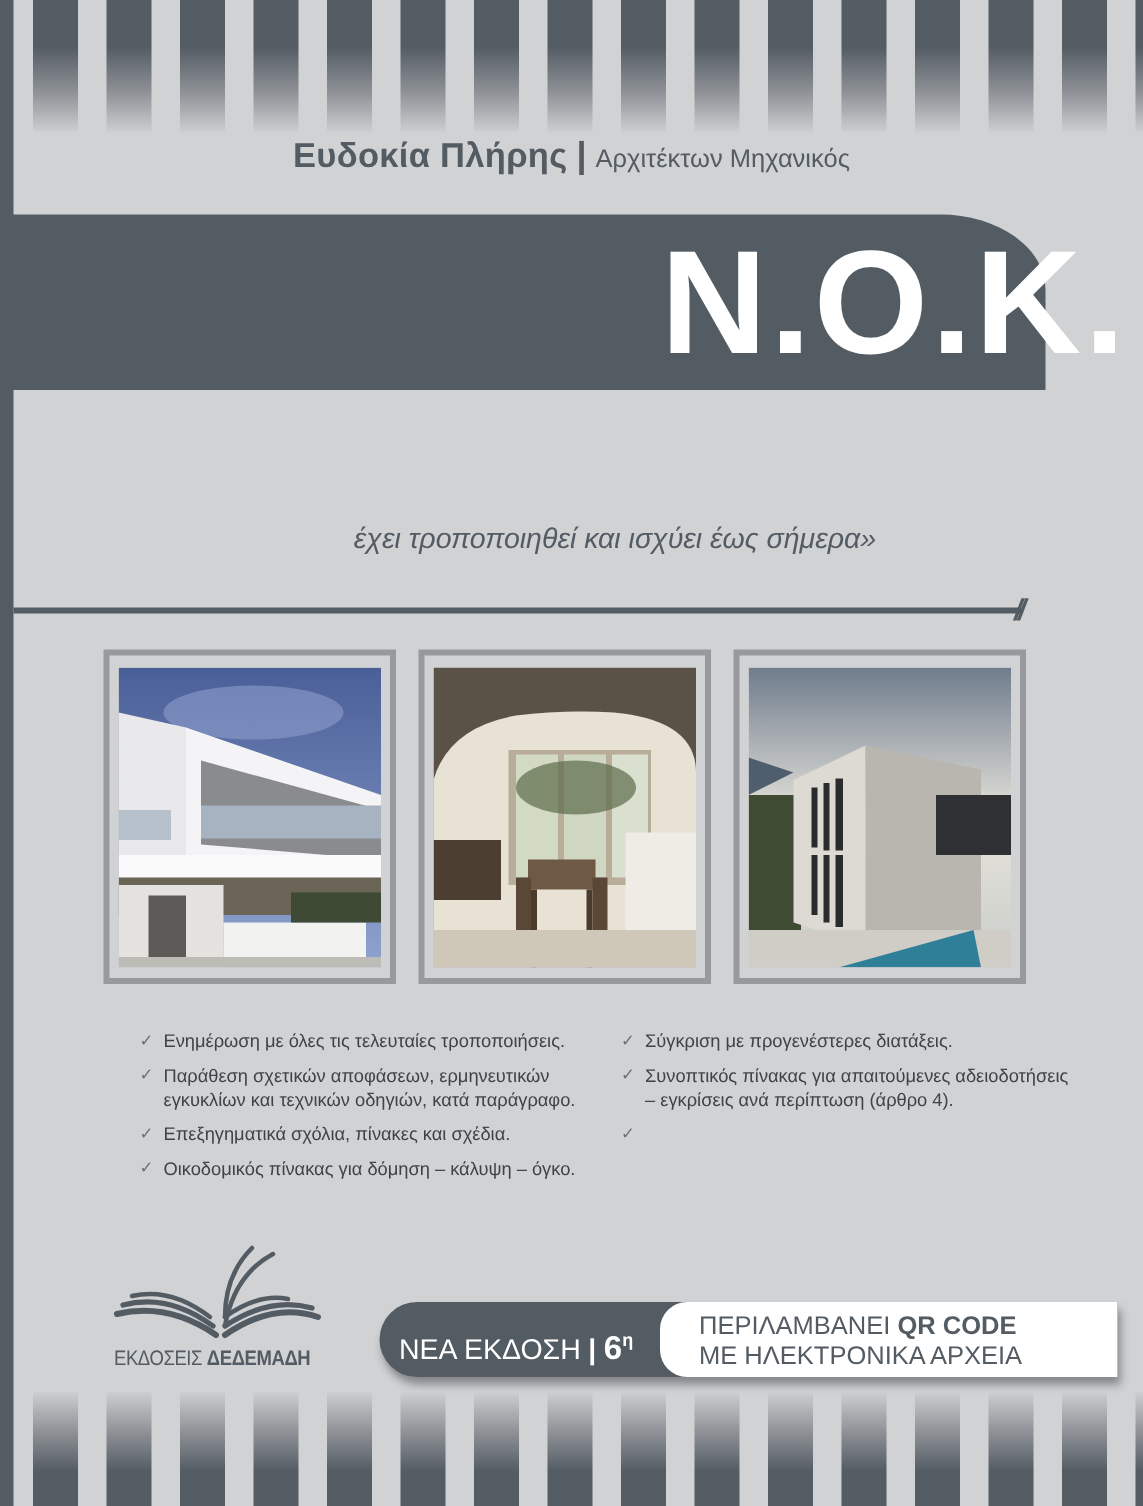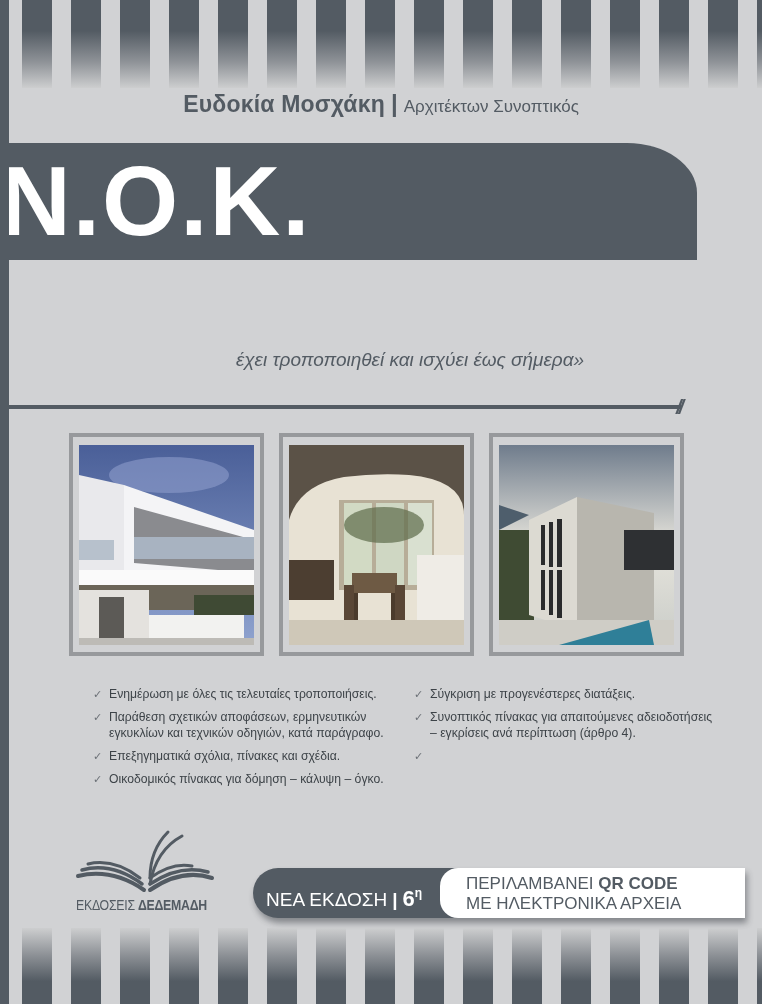--- a/index.html
+++ b/index.html
@@ -15,21 +15,21 @@
   .stripes-top .stripe { background: linear-gradient(to bottom, #535b63 0%, #535b63 35%, #8e9297 70%, #cdcecf 100%); }
   .stripes-bottom .stripe { background: linear-gradient(to top, #535b63 0%, #535b63 30%, #8e9297 65%, #cdcecf 100%); }
 
   .author { position: absolute; top: 90px; left: 0; width: 762px; text-align: center; white-space: nowrap; }
   .author-name { font-family: "Liberation Sans", sans-serif; font-weight: bold; font-size: 23px; color: #535b63; letter-spacing: 0.2px; }
   .author-sep { font-family: "Liberation Sans", sans-serif; font-weight: bold; font-size: 24px; color: #535b63; margin: 0 6px; }
   .author-title { font-family: "Liberation Sans", sans-serif; font-size: 17px; color: #535b63; }
 
   .title-band { position: absolute; left: 0; top: 143px; width: 697px; height: 117px; background: #535b63;
     border-top-right-radius: 70px 50px; }
-  .title-text { position: absolute; left: 0; top: 143px; width: 752px; height: 117px; text-align: left;
+  .title-text { position: absolute; left: 0; top: 143px; width: 752px; height: 117px; text-align: right;
     font-family: "Liberation Sans", sans-serif; font-weight: bold; font-size: 98px; line-height: 117px;
     color: #ffffff; letter-spacing: 2px; }
 
   .subtitle { position: absolute; top: 282px; left: 0; width: 762px; text-align: center;
     font-family: "Liberation Sans", sans-serif; font-size: 30px; color: #535b63; }
   .quote { position: absolute; left: 0; width: 762px; text-align: center;
     font-family: "Liberation Sans", sans-serif; font-style: italic; font-size: 19px; color: #535b63; }
   .quote-1 { top: 329px; }
   .quote-2 { top: 349px; padding-left: 29px; }
 
@@ -88,21 +88,21 @@
       <div class="stripe" style="left:561px"></div>
     <div class="stripe" style="left:610px"></div>
       <div class="stripe" style="left:659px"></div>
     <div class="stripe" style="left:708px"></div>
       <div class="stripe" style="left:757px"></div>
   </div>
 
   <div class="left-edge"></div>
 
   <div class="author">
-    <span class="author-name">Ευδοκία Μοσχάκη</span><span class="author-sep">|</span><span class="author-title">Αρχιτέκτων Συνοπτικός</span>
+    <span class="author-name">Ευδοκία Πλήρης</span><span class="author-sep">|</span><span class="author-title">Αρχιτέκτων Μηχανικός</span>
   </div>
 
   <div class="title-band"></div>
   <div class="title-text">N.O.K.</div>
 
   <div class="quote quote-2">έχει τροποποιηθεί και ισχύει έως σήμερα»</div>
 
   <div class="divider"></div>
   <div class="divider-mark">//</div>
 

